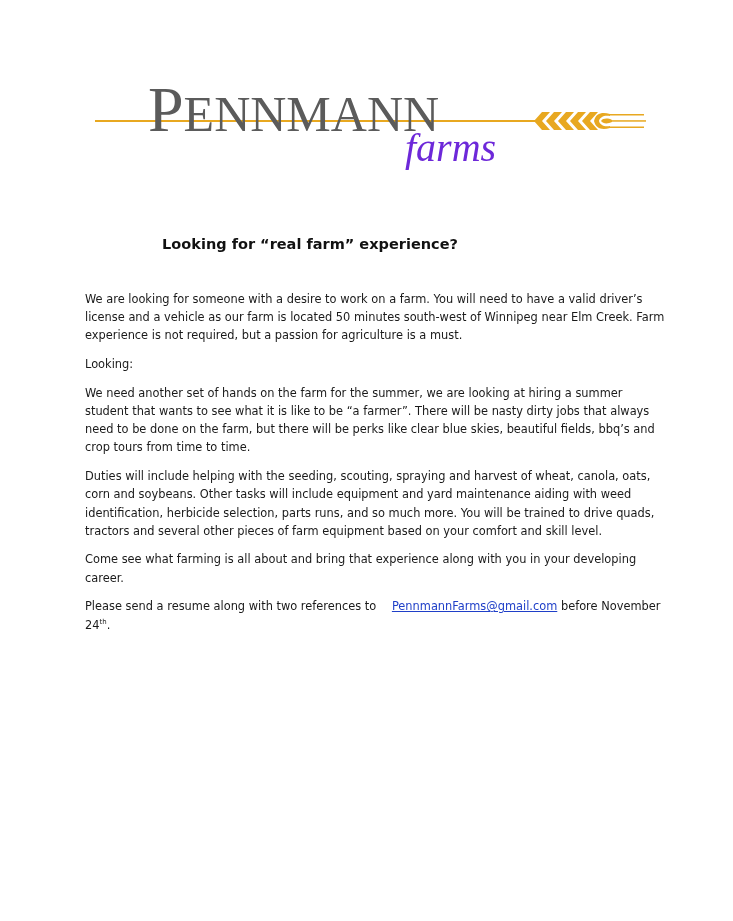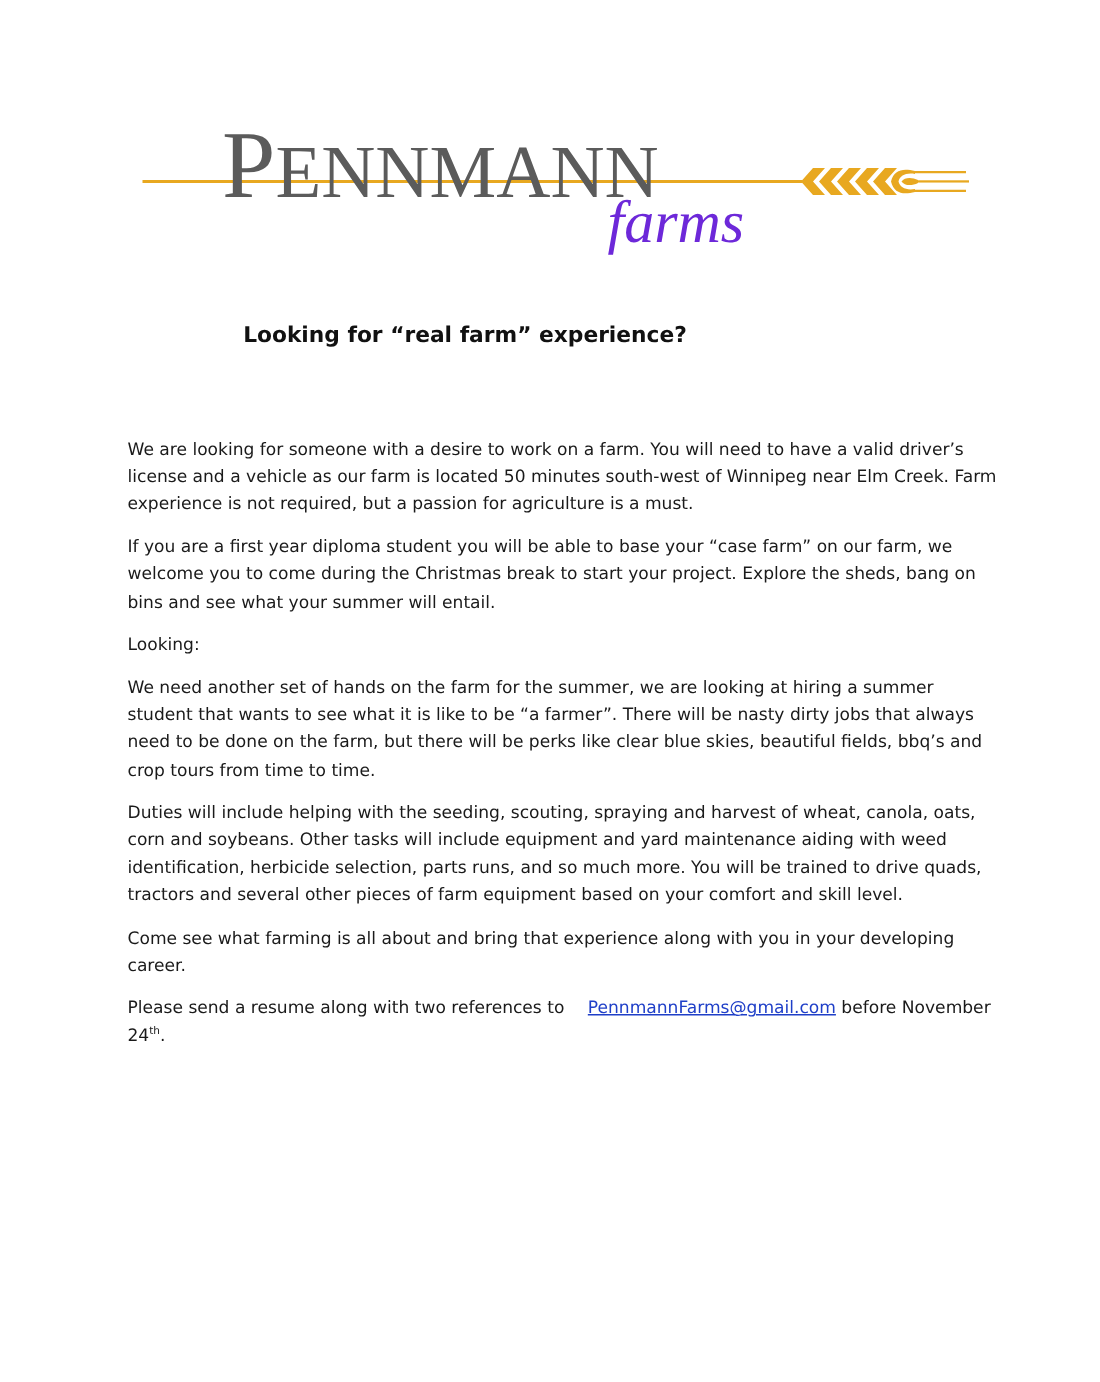--- a/index.html
+++ b/index.html
@@ -54,21 +54,21 @@
     .wheat {
       position: absolute;
       left: 530px;
       top: 108px;
       width: 120px;
       height: 26px;
     }
     .title {
       position: absolute;
       left: 0;
-      top: 216px;
+      top: 236px;
       width: 620px;
       text-align: center;
       font-family: "DejaVu Sans", sans-serif;
       font-weight: bold;
       font-size: 14.5px;
       color: #111;
     }
     .content {
       position: absolute;
       left: 85px;
@@ -114,19 +114,18 @@
       <rect x="82" y="12.2" width="34" height="1.5"></rect>
       <rect x="80" y="18.5" width="34" height="1.5"></rect>
     </g>
   </svg>
 </div>
 
 <div class="title">Looking for “real farm” experience?</div>
 
 <div class="content">
   <p>We are looking for someone with a desire to work on a farm.  You will need to have a valid driver’s license and a vehicle as our farm is located 50 minutes south-west of Winnipeg near Elm Creek.  Farm experience is not required, but a passion for agriculture is a must.</p>
-  <p>If you are a first year diploma student you will be able to base your “case farm” on our farm, we welcome you to come during the Christmas break to start your project.  Explore the sheds, bang on bins and see what your summer will entail.</p>
   <p>Looking:</p>
   <p>We need another set of hands on the farm for the summer, we are looking at hiring a summer student that wants to see what it is like to be “a farmer”.  There will be nasty dirty jobs that always need to be done on the farm, but there will be perks like clear blue skies, beautiful fields, bbq’s and crop tours from time to time.</p>
   <p>Duties will include helping with the seeding, scouting, spraying and harvest of wheat, canola, oats, corn and soybeans.  Other tasks will include equipment and yard maintenance aiding with weed identification, herbicide selection, parts runs, and so much more.  You will be trained to drive quads, tractors and several other pieces of farm equipment based on your comfort and skill level.</p>
   <p>Come see what farming is all about and bring that experience along with you in your developing career.</p>
   <p><span>Please send a resume along with two references to </span><a class="email" href="#">PennmannFarms@gmail.com</a><span> before November 24</span><sup>th</sup><span>.</span></p>
 </div>
 
 </body></html>

